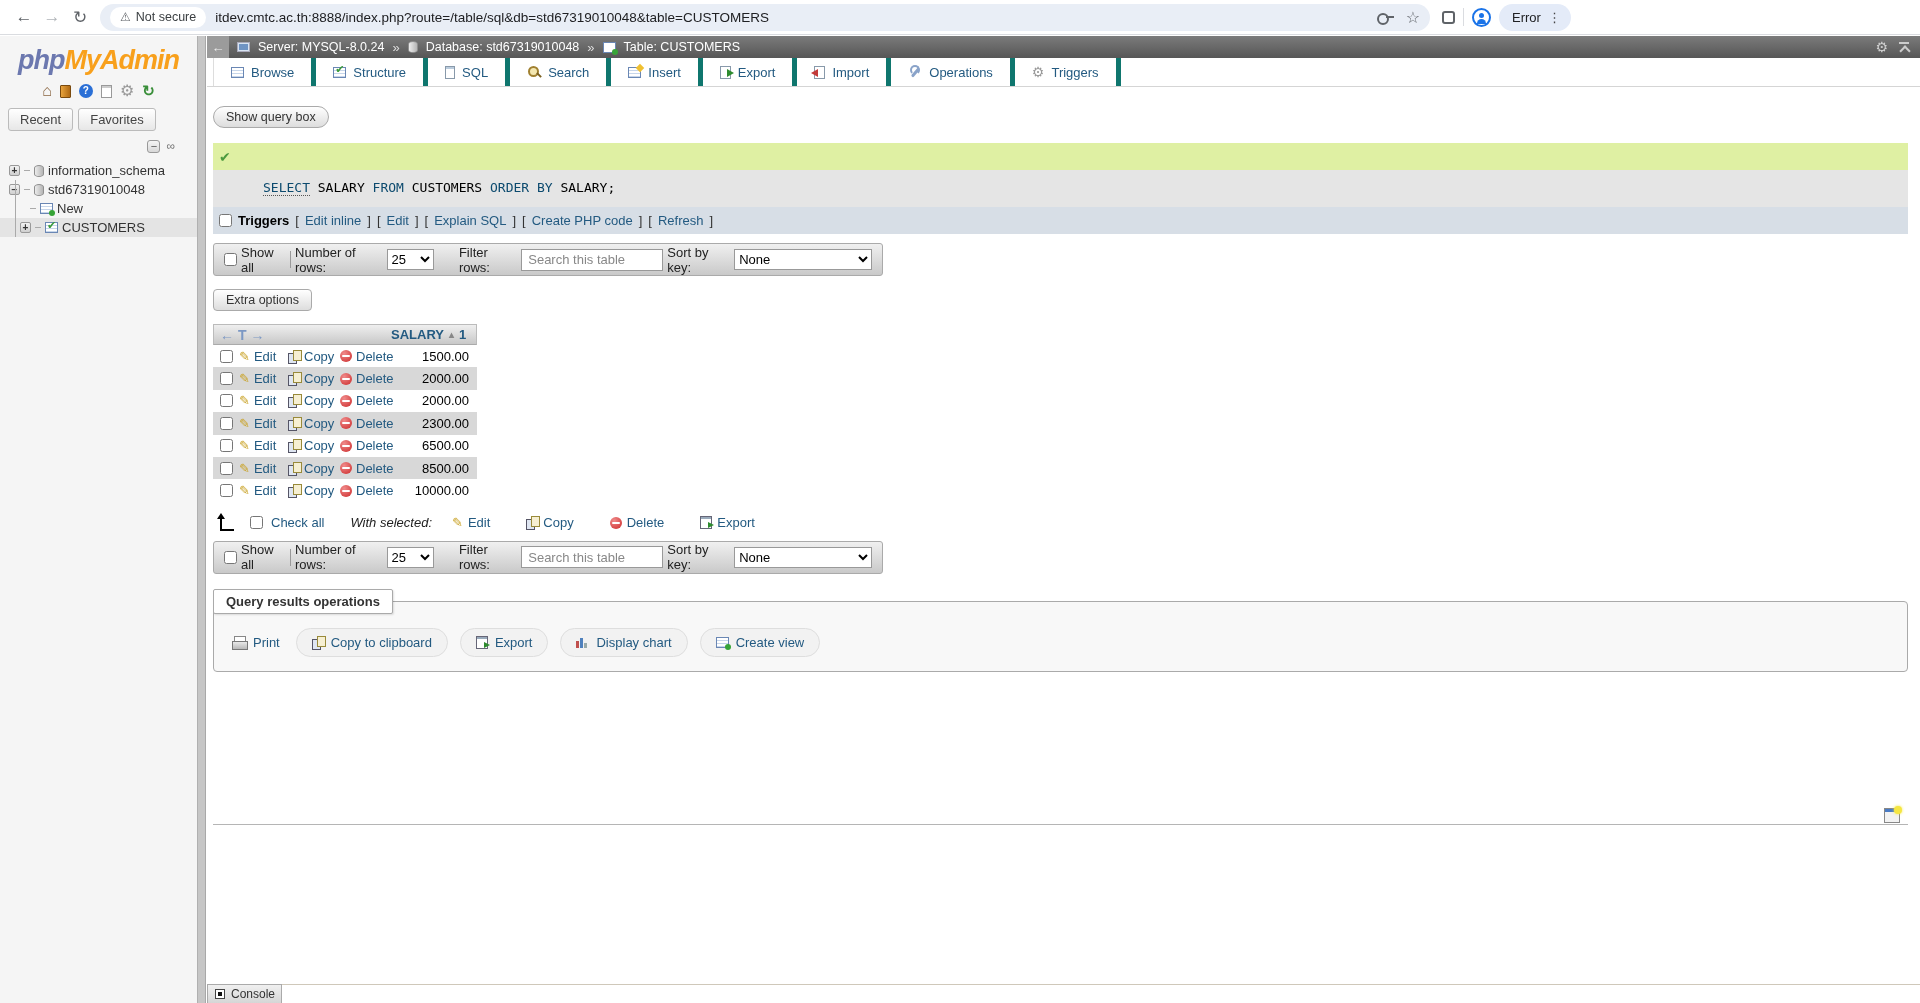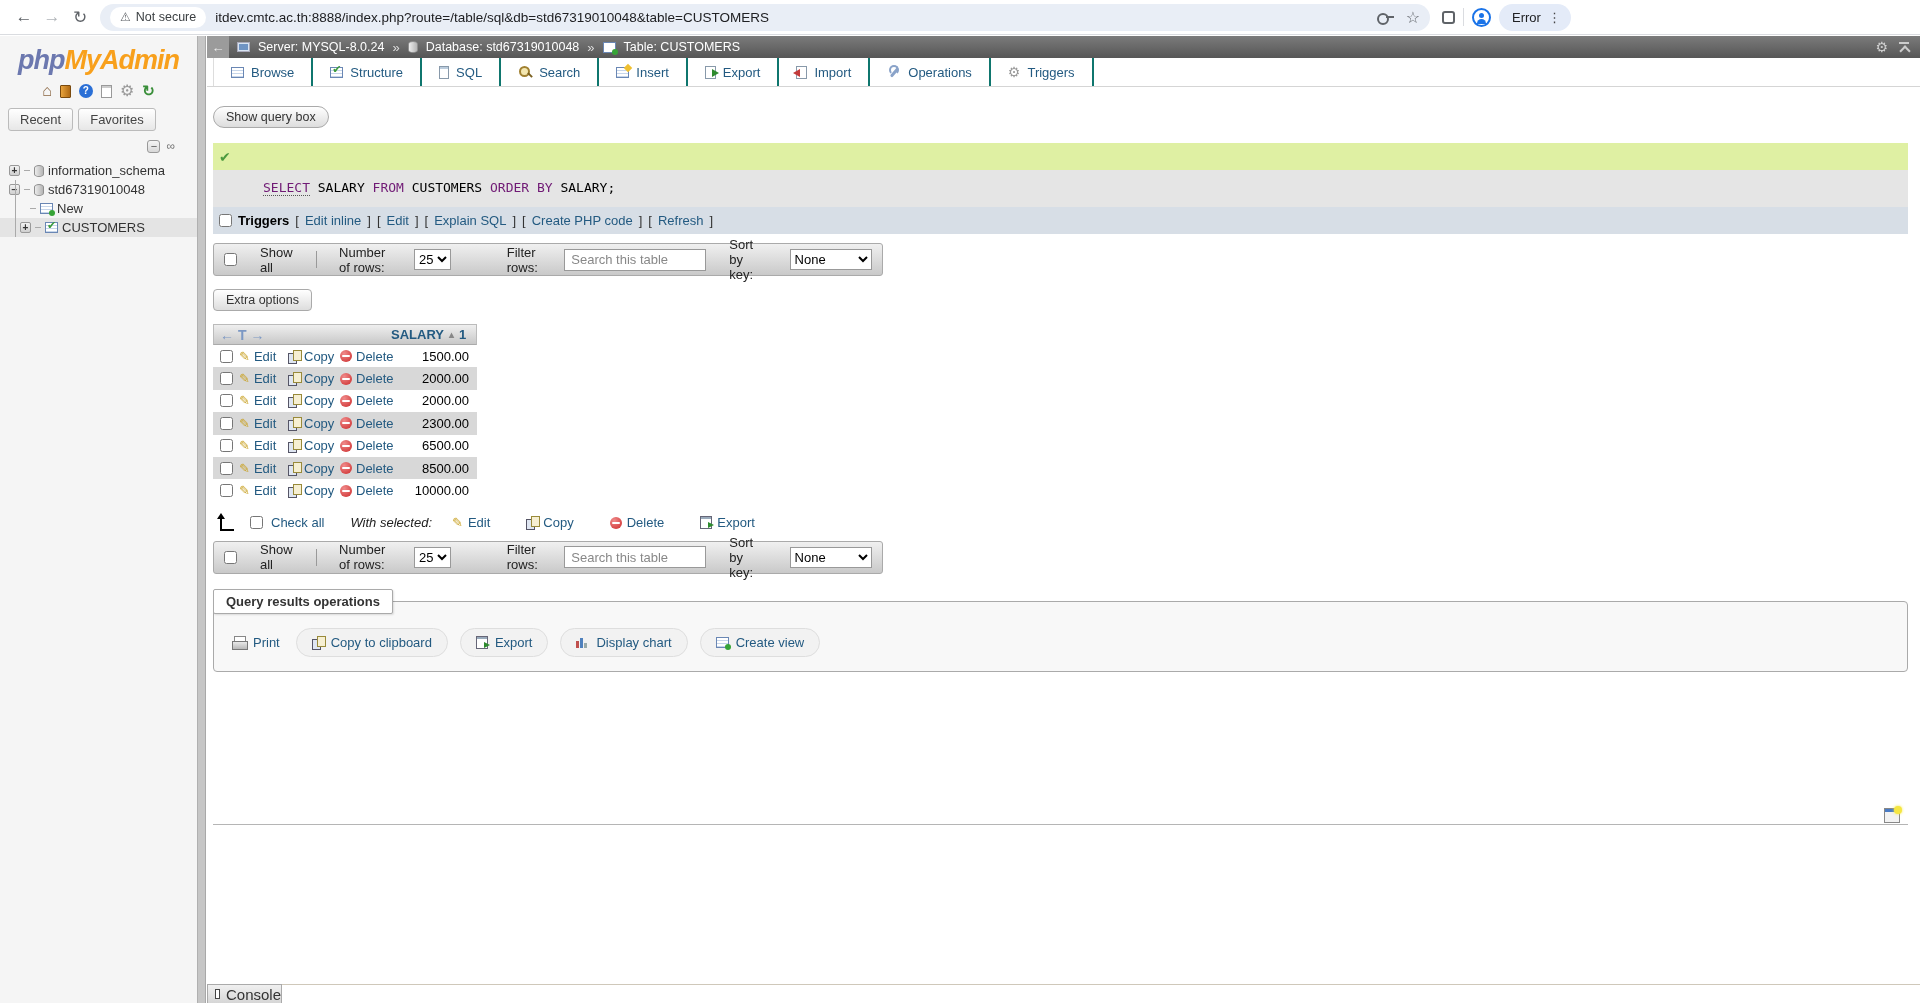--- a/index.html
+++ b/index.html
@@ -66,21 +66,21 @@
   .i-server { width:13px; height:10px; border:1px solid #aab; background:#6f94c4; box-shadow:inset 0 0 0 1px #d8e4f2; }
   .crumb-sep { color:#ddd; font-size:13px; }
   .crumb a { color:#fff; text-decoration:none; cursor:pointer; }
   .crumb-right { margin-left:auto; display:flex; align-items:center; gap:10px; padding-right:10px; }
   .crumb-gear { color:#cfcfcf; font-size:14px; cursor:pointer; }
   .i-collapse { position:relative; width:12px; height:11px; cursor:pointer; }
   .i-collapse::before { content:""; position:absolute; top:0; left:1px; right:1px; height:2px; background:#ccc; }
   .i-collapse::after { content:""; position:absolute; left:3px; top:5px; width:6px; height:6px; border-left:2px solid #ccc; border-top:2px solid #ccc; transform:rotate(45deg); }
 
   .tabbar { height:29px; background:#fff; border-bottom:1px solid #d5d5d5; display:flex; align-items:stretch; }
-  .tab { display:flex; align-items:center; gap:7px; padding:0 17px; border-right:2px solid #0f766e; color:#235a81; cursor:pointer; font-size:13px; }
+  .tab { display:flex; align-items:center; gap:7px; padding:0 17px; border-right:5px solid #0f766e; color:#235a81; cursor:pointer; font-size:13px; }
   .tab:first-child { border-left:1px solid #ddd; margin-left:6px; }
   .i-grid { position:relative; width:13px; height:11px; border:1px solid #6a87b4; background:repeating-linear-gradient(180deg,#fff 0 2px,#c7d6ea 2px 3px); }
   .i-grid.gchk::after { content:"✔"; position:absolute; left:1px; top:-5px; color:#3a9a3a; font-size:11px; }
   .i-doc { width:10px; height:13px; background:#fff; border:1px solid #8899aa; box-shadow:inset 0 2px 0 #bcd; }
   .i-search { position:relative; width:14px; height:14px; }
   .i-search::before { content:""; position:absolute; left:1px; top:1px; width:7px; height:7px; border:2px solid #a08030; border-radius:50%; background:#f4e7b0; }
   .i-search::after { content:""; position:absolute; left:9px; top:9px; width:6px; height:2px; background:#7a6020; transform:rotate(45deg); }
   .i-insert { position:relative; width:13px; height:11px; border:1px solid #6a87b4; background:repeating-linear-gradient(180deg,#fff 0 2px,#c7d6ea 2px 3px); }
   .i-insert::after { content:""; position:absolute; right:-3px; top:-3px; width:6px; height:6px; background:#f0c030; transform:rotate(45deg); }
   .i-exp { position:relative; width:11px; height:13px; background:#fff; border:1px solid #8899aa; }
@@ -94,29 +94,29 @@
 
   .content { padding:0 12px 0 6px; position:relative; }
   .pma-btn { display:inline-block; border:1px solid #aaa; border-radius:11px; background:linear-gradient(#fff,#ddd); padding:3px 12px; font-size:12.5px; color:#333; cursor:pointer; }
   .btn-qb { margin:19px 0 0 0; }
 
   .msg { margin-top:15px; background:#dff0a3; height:27px; display:flex; align-items:center; gap:7px; padding-left:6px; color:#222; }
   .chk-green { color:#4c9a3f; font-size:14px; }
   .msg b { font-weight:bold; }
 
   .sqlbox { background:#e5e5e5; padding:10px 0 12px 50px; font-family:"DejaVu Sans Mono", monospace; font-size:13px; color:#000; white-space:pre; }
-  .kw { color:#701a75; }
+  .kw { color:#0c4a6e; }
   .kw-u { border-bottom:1px dotted #555; }
 
   .profiling { background:#d7dee6; height:27px; display:flex; align-items:center; gap:6px; padding-left:6px; }
   .profiling b { color:#000; }
   .plink { color:#235a81; cursor:pointer; }
   .brk { color:#333; }
 
-  .controls { margin-top:9px; width:670px; height:33px; border:1px solid #aaa; border-radius:3px; background:linear-gradient(#f0f0f0,#c9c9c9); display:flex; align-items:center; gap:23px; padding:0 10px; }
+  .controls { margin-top:9px; width:670px; height:33px; border:1px solid #aaa; border-radius:3px; background:linear-gradient(#f0f0f0,#c9c9c9); display:flex; align-items:center; gap:4px; padding:0 10px; }
   .ctl-div { width:1px; height:17px; background:#999; }
   .controls label { color:#222; }
   .controls select { height:21px; font-size:13px; border:1px solid #999; background:#fff; }
   .sel-rows { width:52px; }
   .sel-sort { width:150px; }
   .flt-input { width:142px; height:22px; border:1px solid #999; padding:0 6px; font-size:13px; font-family:"Liberation Sans", sans-serif; }
   .flt-input::placeholder { color:#888; }
 
   .btn-extra { margin-top:13px; border-radius:4px; }
 
@@ -164,21 +164,21 @@
       linear-gradient(#4f81bd,#4f81bd) left 4px bottom 0/3px 10px,
       linear-gradient(#9aa,#9aa) left 8px bottom 0/3px 5px; background-repeat:no-repeat; }
   .i-cview { position:relative; width:13px; height:11px; border:1px solid #6a87b4; background:repeating-linear-gradient(180deg,#fff 0 2px,#c7d6ea 2px 3px); }
   .i-cview::after { content:""; position:absolute; right:-3px; bottom:-3px; width:6px; height:6px; border-radius:50%; background:#37a437; }
 
   .endline { margin-top:152px; border-top:1px solid #b5b5b5; position:relative; width:1695px; }
   .end-ico { position:absolute; right:8px; top:-17px; width:16px; height:15px; background:#f2f2f2; border:1px solid #888; box-shadow:inset 0 3px 0 #4a7bc4; }
   .end-ico::after { content:""; position:absolute; right:-3px; top:-3px; width:8px; height:8px; border-radius:50%; background:#f5e642; box-shadow:0 0 3px #f5e642; }
 
   .bottomline { position:absolute; left:0; right:0; bottom:18px; border-top:1px solid #cfc8ba; }
-  .console-tab { position:absolute; left:0; bottom:0; height:19px; width:75px; background:linear-gradient(#f0f0f0,#d6d6d6); border:1px solid #aaa; border-bottom:none; display:flex; align-items:center; gap:6px; padding-left:7px; font-size:15px; color:#333; cursor:pointer; }
+  .console-tab { position:absolute; left:0; bottom:0; height:19px; width:75px; background:linear-gradient(#f0f0f0,#d6d6d6); border:1px solid #aaa; border-bottom:none; display:flex; align-items:center; gap:6px; padding-left:7px; font-size:12px; color:#333; cursor:pointer; }
   .console-ico { width:10px; height:10px; background:#fff; border:1px solid #444; position:relative; }
   .console-ico::before { content:""; position:absolute; inset:2px; background:#111; }
 </style>
 </head>
 <body>
 
 <div class="chrome">
   <span class="nav-glyph">←</span>
   <span class="nav-glyph dim">→</span>
   <span class="nav-glyph">↻</span>

